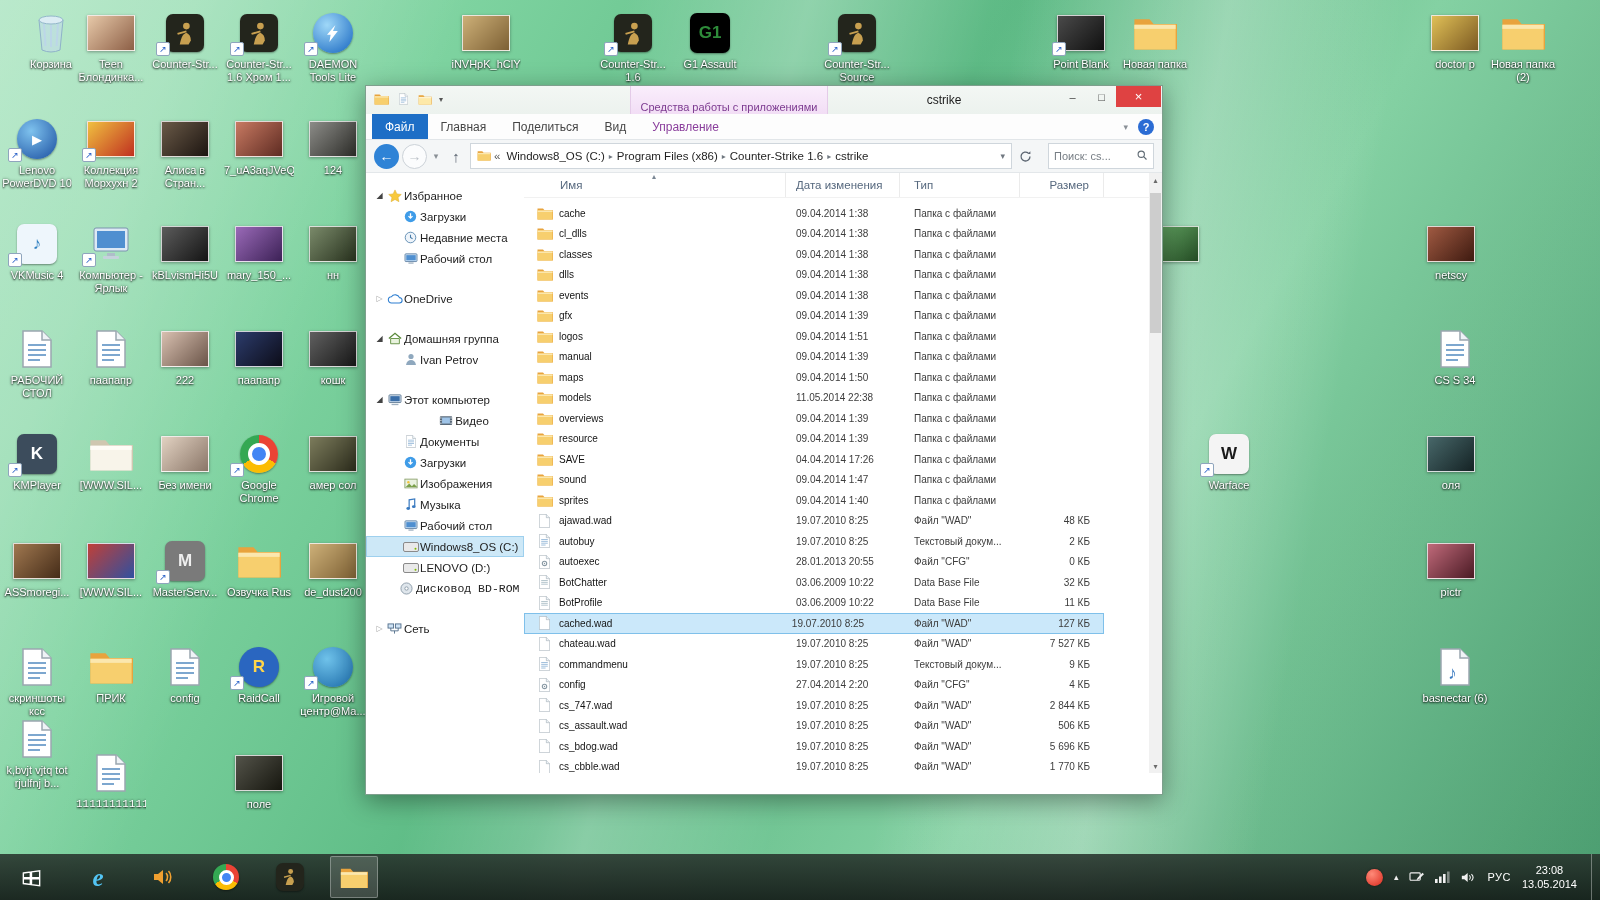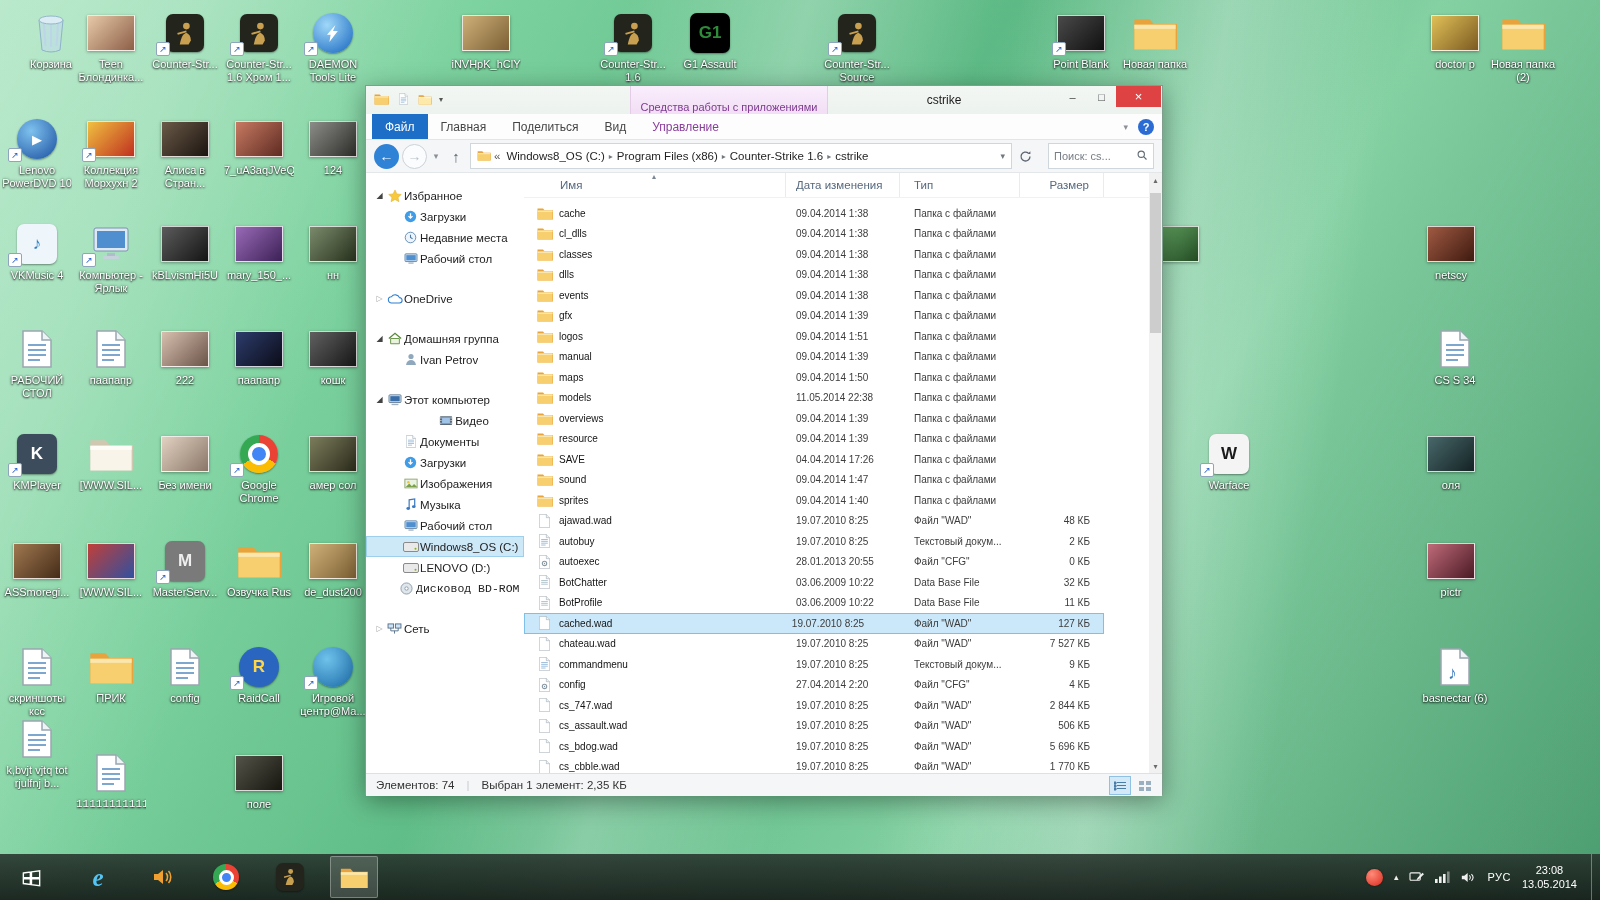--- a/index.html
+++ b/index.html
@@ -1259,40 +1259,20 @@
             </div>
           </div>
       </div>
       <div class="vscroll">
         <span class="sarrow up">▴</span>
         <span class="sthumb"></span>
         <span class="sarrow down">▾</span>
       </div>
     </div>
 
-    <div class="statusbar">
-      <span>Элементов: 74</span>
-      <span class="sdiv">|</span>
-      <span>Выбран 1 элемент: 2,35 КБ</span>
-      <div class="viewbtns">
-        <span class="vbtn active" id="details-view-icon">
-            <svg width="12" height="10" viewBox="0 0 12 10">
-              <path d="M0 1h2v2H0zM0 4h2v2H0zM0 7h2v2H0zM3 1.5h9M3 4.5h9M3 7.5h9" stroke="#4a7ca8" fill="#4a7ca8" stroke-width="1"></path>
-            </svg>
-          </span>
-        <span class="vbtn" id="icons-view-icon">
-            <svg width="12" height="10" viewBox="0 0 12 10">
-              <rect x="0" y="0" width="5" height="4" fill="#9ab0c0"></rect>
-              <rect x="7" y="0" width="5" height="4" fill="#9ab0c0"></rect>
-              <rect x="0" y="6" width="5" height="4" fill="#9ab0c0"></rect>
-              <rect x="7" y="6" width="5" height="4" fill="#9ab0c0"></rect>
-            </svg>
-          </span>
-      </div>
-    </div>
   </div>
 
   <div id="taskbar">
     <div class="tbuttons" id="tbuttons">
         <div class="startbtn">
           <svg width="21" height="21" viewBox="0 0 18 18">
             <path fill="none" stroke="#fff" stroke-width="1.2" d="M2 5.2 8 4.4v4.8H2zM9 4.2l7-.9v5.9H9zM2 10.2h6v4.8l-6-.8zM9 10.2h7v5.9l-7-.9z"></path>
           </svg>
         </div>
         <div class="tbtn">

